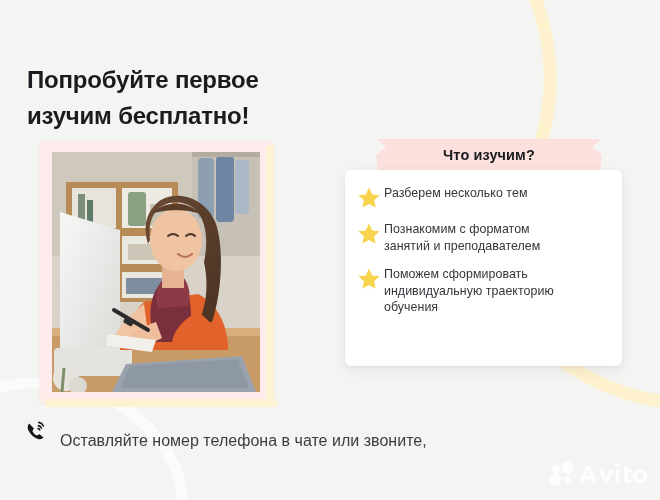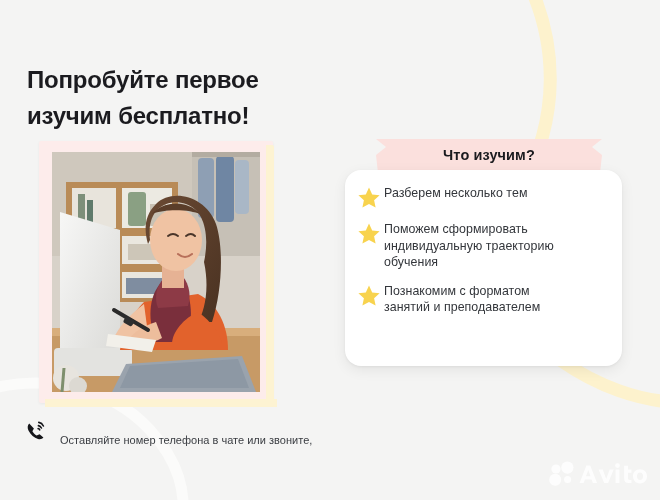--- a/index.html
+++ b/index.html
@@ -53,41 +53,41 @@
   }
   #ribbon svg{display:block;width:226px;height:37px;}
   #ribbon-label{
     position:absolute;left:0;top:0;width:226px;height:37px;
     display:flex;align-items:center;justify-content:center;
     font-size:14.5px;font-weight:700;color:#1b1b1f;
     letter-spacing:.1px;padding-bottom:2px;box-sizing:border-box;
   }
   #learn-card{
     position:absolute;left:345px;top:170px;width:277px;height:196px;z-index:7;
-    background:#fff;border-radius:16px;
+    background:#fff;border-radius:6px;
     box-shadow:0 4px 14px rgba(0,0,0,.07), 0 1px 3px rgba(0,0,0,.05);
     padding:14px 14px 10px 12px;box-sizing:border-box;
   }
   .bullet{display:flex;align-items:flex-start;margin-bottom:11px;}
   .bullet:last-child{margin-bottom:0;}
   .star{flex:0 0 auto;width:24px;height:23px;margin-right:3px;margin-top:2px;}
   .star svg{display:block;width:24px;height:23px;}
   .btext{
     font-size:12.4px;line-height:16.5px;color:#33363b;
     letter-spacing:.05px;padding-top:1px;
   }
 
   
   #footer-note{
     position:absolute;left:23px;top:414px;z-index:8;
     display:flex;align-items:center;
   }
   #phone-icon{flex:0 0 auto;width:28px;height:28px;margin-right:9px;}
   #phone-icon svg{display:block;width:28px;height:28px;}
-  #footer-text{font-size:11px;line-height:15.5px;color:#3a3d42;letter-spacing:.02px;margin-top:19px;}
+  #footer-text{font-size:16px;line-height:15.5px;color:#3a3d42;letter-spacing:.02px;margin-top:19px;}
   #footer-text span{display:block;}
 
   
   #avito{position:absolute;right:13px;bottom:13px;z-index:9;display:flex;align-items:center;opacity:.92;}
   #avito svg{display:block;}
 </style>
 </head>
 <body>
 
 <div id="stage">
@@ -215,35 +215,35 @@
       </span>
     </div>
 
     <div class="bullet">
       <span class="star">
         <svg viewBox="0 0 24 23">
             <path d="M12 1.5 L15.2 8.4 L22.6 9.3 L17.1 14.3 L18.6 21.6 L12 18 L5.4 21.6 L6.9 14.3 L1.4 9.3 L8.8 8.4 Z" fill="#f8d34e"></path>
           </svg>
       </span>
       <span class="btext">
-        <span>Поможем сформировать</span><br>
-        <span>индивидуальную траекторию</span><br>
-        <span>обучения</span>
+        <span>Познакомим с форматом</span><br>
+        <span>занятий и преподавателем</span>
       </span>
     </div>
 
     <div class="bullet">
       <span class="star">
         <svg viewBox="0 0 24 23">
             <path d="M12 1.5 L15.2 8.4 L22.6 9.3 L17.1 14.3 L18.6 21.6 L12 18 L5.4 21.6 L6.9 14.3 L1.4 9.3 L8.8 8.4 Z" fill="#f8d34e"></path>
           </svg>
       </span>
       <span class="btext">
-        <span>Познакомим с форматом</span><br>
-        <span>занятий и преподавателем</span>
+        <span>Поможем сформировать</span><br>
+        <span>индивидуальную траекторию</span><br>
+        <span>обучения</span>
       </span>
     </div>
 
   </div>
 
   <div id="footer-note">
     <span id="phone-icon">
       <svg viewBox="0 0 28 28">
         <path d="M6.2 6.4 C 4.4 8.2, 4.2 11, 5.6 13.8 C 7.6 17.8, 11.2 20.8, 15 21.9
                  C 17.2 22.5, 19.2 22, 20.4 20.6 L 16.6 17.3 L 13.6 18.6

